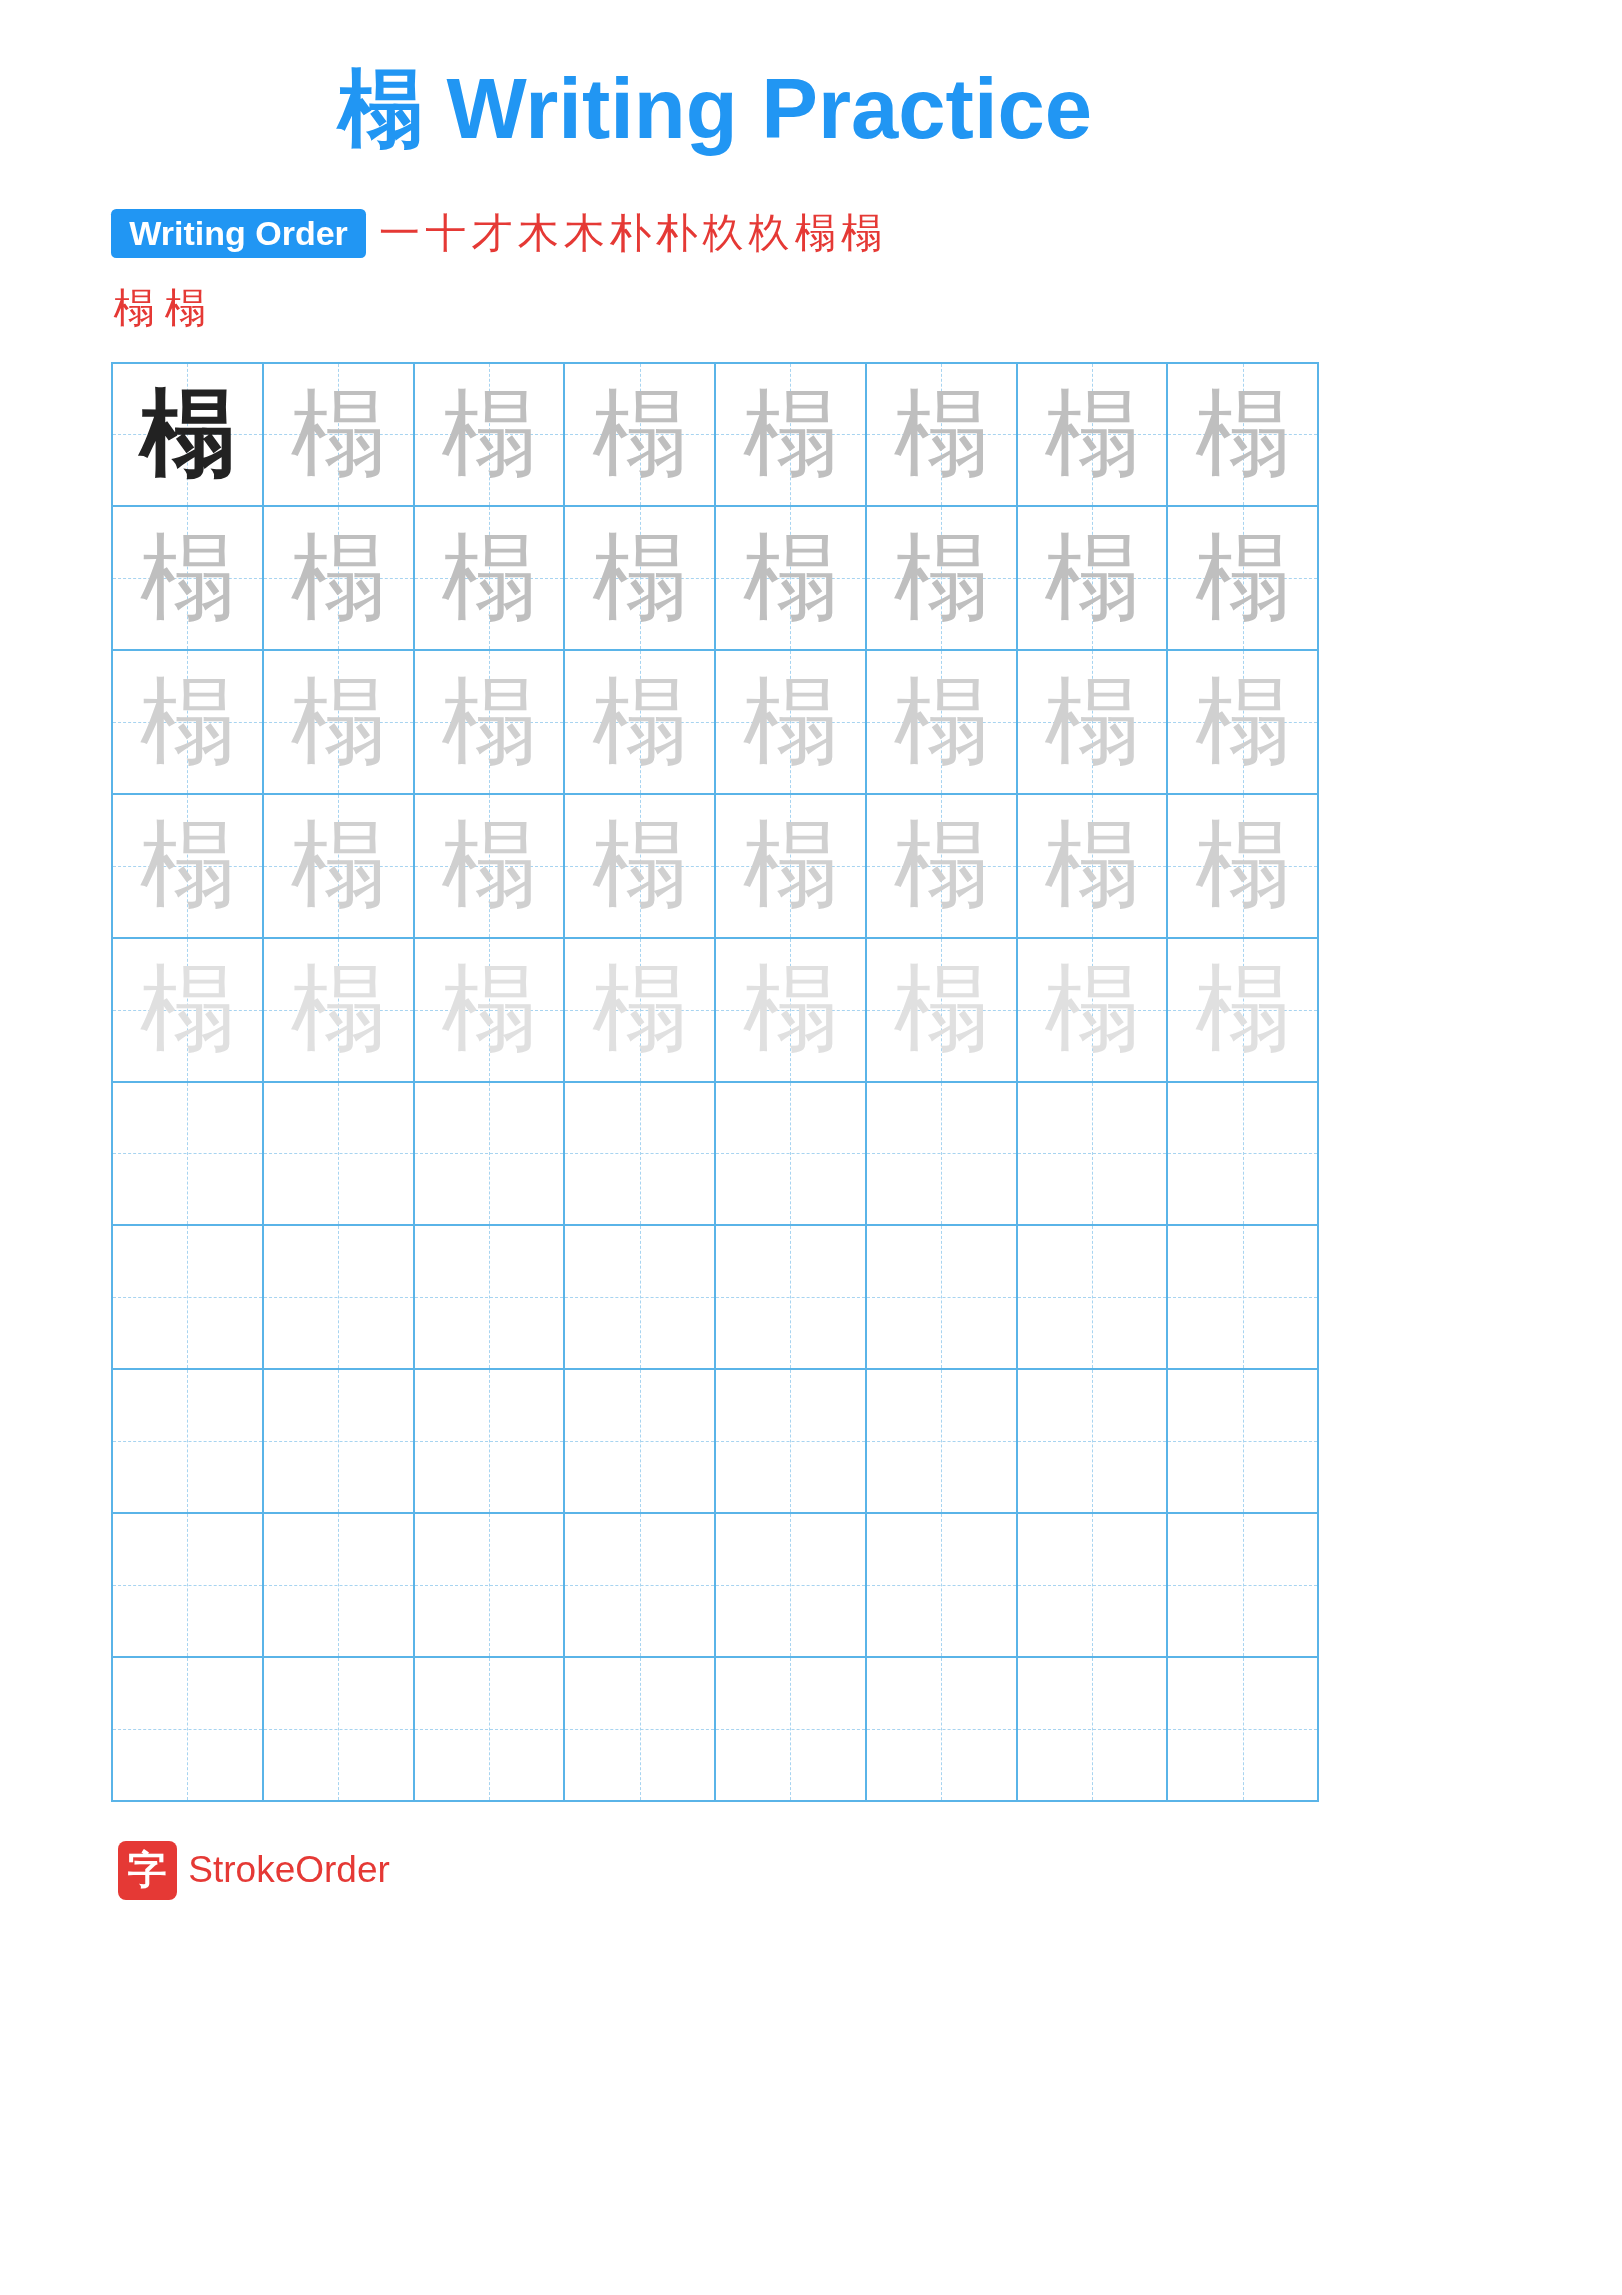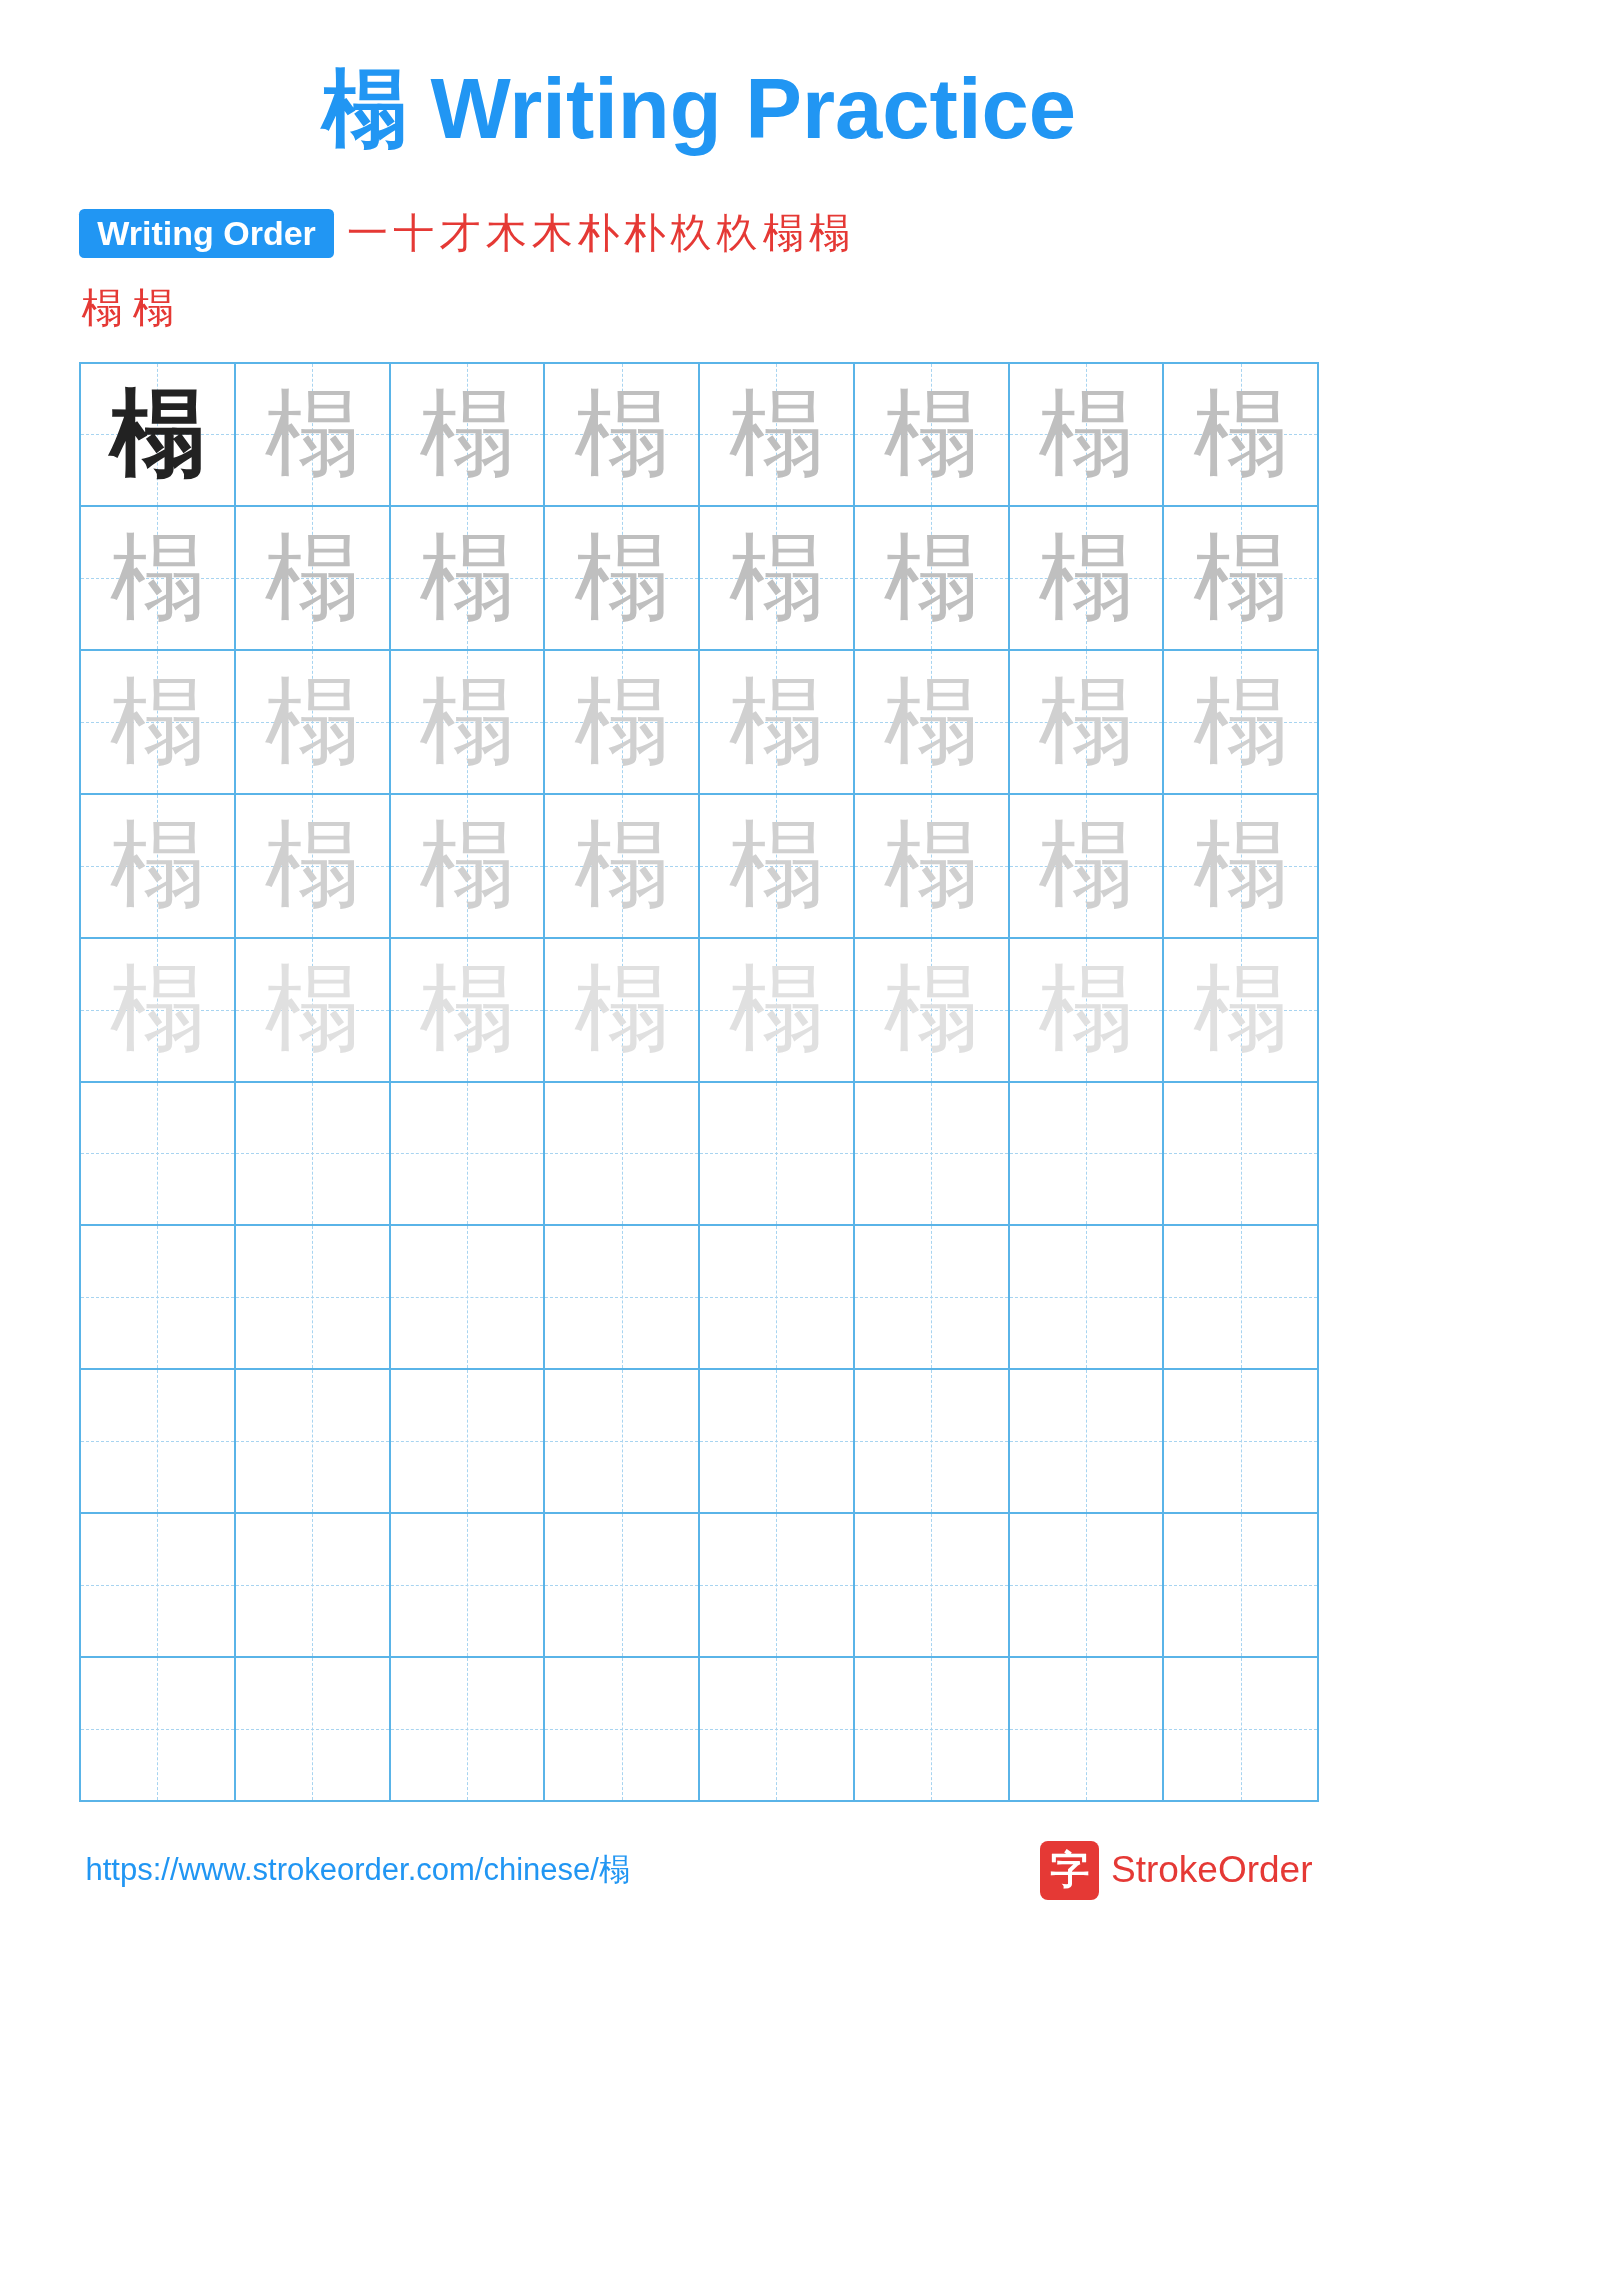--- a/index.html
+++ b/index.html
@@ -8,21 +8,21 @@
       min-height: 2295px;
       background: #ffffff;
       font-family: serif;
       position: relative;
     }
 
     .page {
       width: 1398px;
       min-height: 2295px;
       background: #fff;
-      padding: 52px 79px 52px 79px;
+      padding: 52px 79px 52px 111px;
       position: relative;
     }
 
     .title {
       text-align: center;
       font-size: 85px;
       font-weight: bold;
       color: #2196F3;
       margin-bottom: 39px;
       font-family: Arial, sans-serif;
@@ -384,21 +384,20 @@
     <div class="grid-cell"></div>
     <div class="grid-cell"></div>
     <div class="grid-cell"></div>
     <div class="grid-cell"></div>
     <div class="grid-cell"></div>
     <div class="grid-cell"></div>
 
   </div>
 
   <div class="footer">
-    <span class="footer-url">https://www.strokeorder.com/chinese/榻</span>
     <div class="footer-logo">
       <div class="logo-icon">
         <span>字</span>
       </div>
       <span class="logo-text">
         <span style="color:#e53935">Stroke</span><span>Order</span>
       </span>
     </div>
   </div>
 

